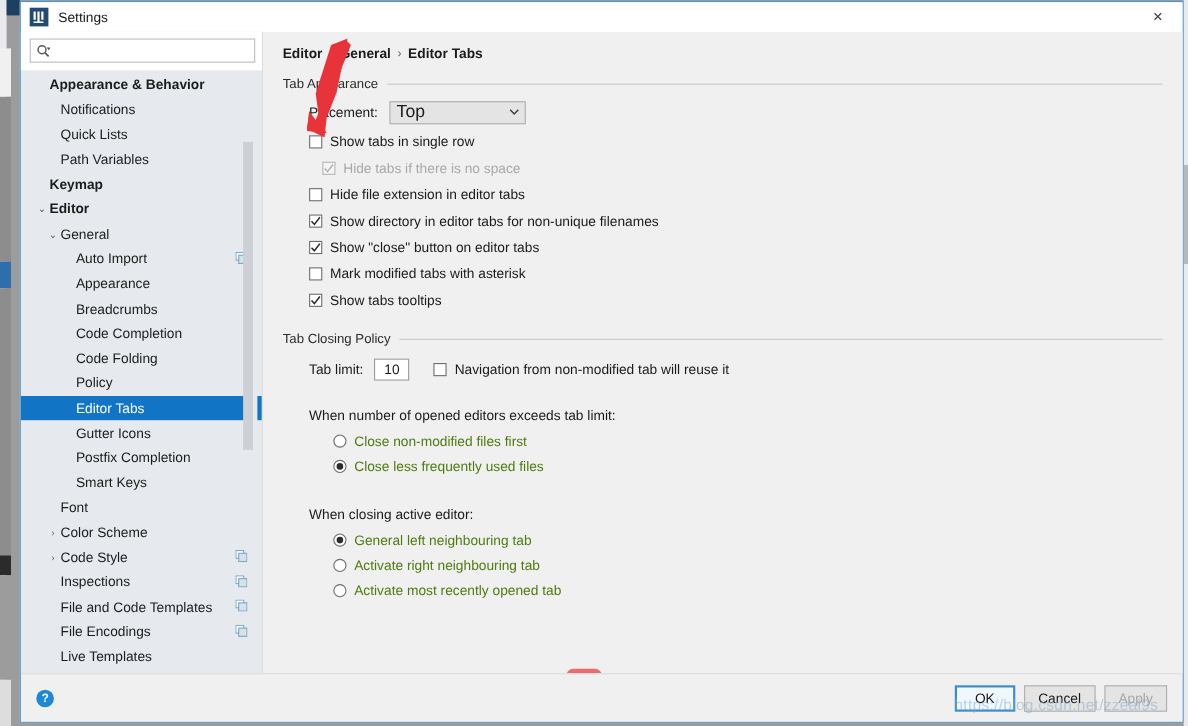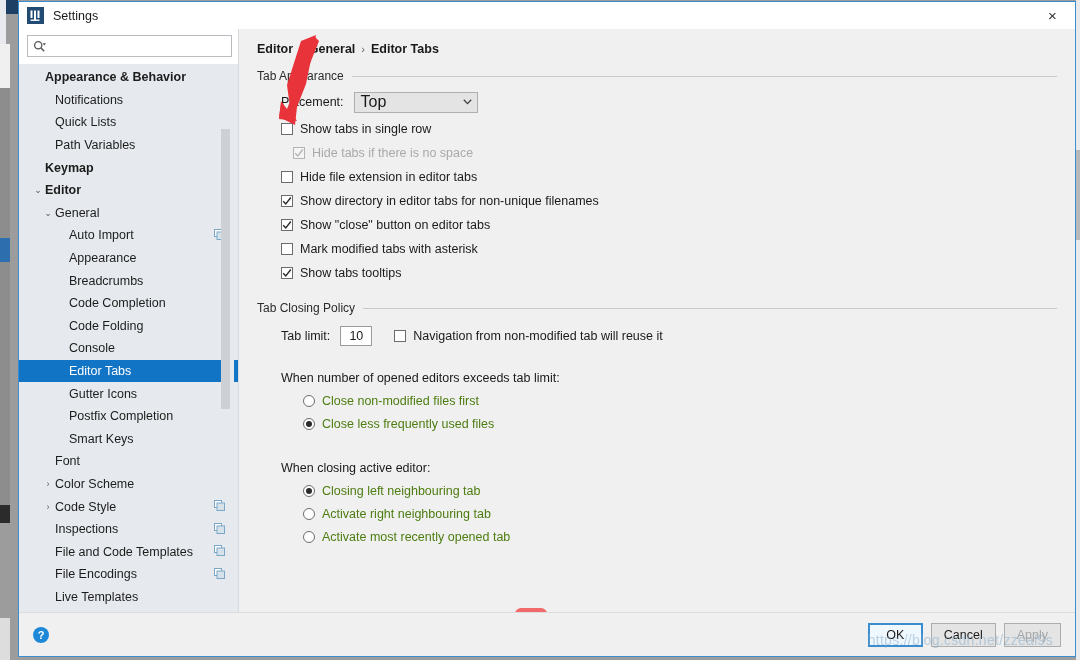--- a/index.html
+++ b/index.html
@@ -342,21 +342,21 @@
           <div class="trow ind2" data-interactable="true">
             <span class="twist" data-interactable="false"></span>
             <span class="tlabel" data-interactable="false">Code Completion</span>
           </div>
           <div class="trow ind2" data-interactable="true">
             <span class="twist" data-interactable="false"></span>
             <span class="tlabel" data-interactable="false">Code Folding</span>
           </div>
           <div class="trow ind2" data-interactable="true">
             <span class="twist" data-interactable="false"></span>
-            <span class="tlabel" data-interactable="false">Console</span>
+            <span class="tlabel" data-interactable="false">Policy</span>
           </div>
           <div class="trow ind2 sel" data-interactable="true">
             <span class="twist" data-interactable="false"></span>
             <span class="tlabel" data-interactable="false">Editor Tabs</span>
           </div>
           <div class="trow ind2" data-interactable="true">
             <span class="twist" data-interactable="false"></span>
             <span class="tlabel" data-interactable="false">Gutter Icons</span>
           </div>
           <div class="trow ind2" data-interactable="true">
@@ -521,21 +521,21 @@
             <span class="rtext" data-interactable="false">Close less frequently used files</span>
           </div>
         </div>
 
       <div class="qhdr" data-interactable="false" style="padding-left:24px; margin-top:22px;">When closing active editor:</div>
       <div id="rbgroup2" data-interactable="false" style="padding-left:24px;">
           <div class="rbrow" data-interactable="true">
             <span class="radio" data-interactable="false">
               <span class="dot" data-interactable="false"></span>
             </span>
-            <span class="rtext" data-interactable="false">Closing left neighbouring tab</span>
+            <span class="rtext" data-interactable="false">General left neighbouring tab</span>
           </div>
           <div class="rbrow" data-interactable="true">
             <span class="radio" data-interactable="false"></span>
             <span class="rtext" data-interactable="false">Activate right neighbouring tab</span>
           </div>
           <div class="rbrow" data-interactable="true">
             <span class="radio" data-interactable="false"></span>
             <span class="rtext" data-interactable="false">Activate most recently opened tab</span>
           </div>
         </div>

